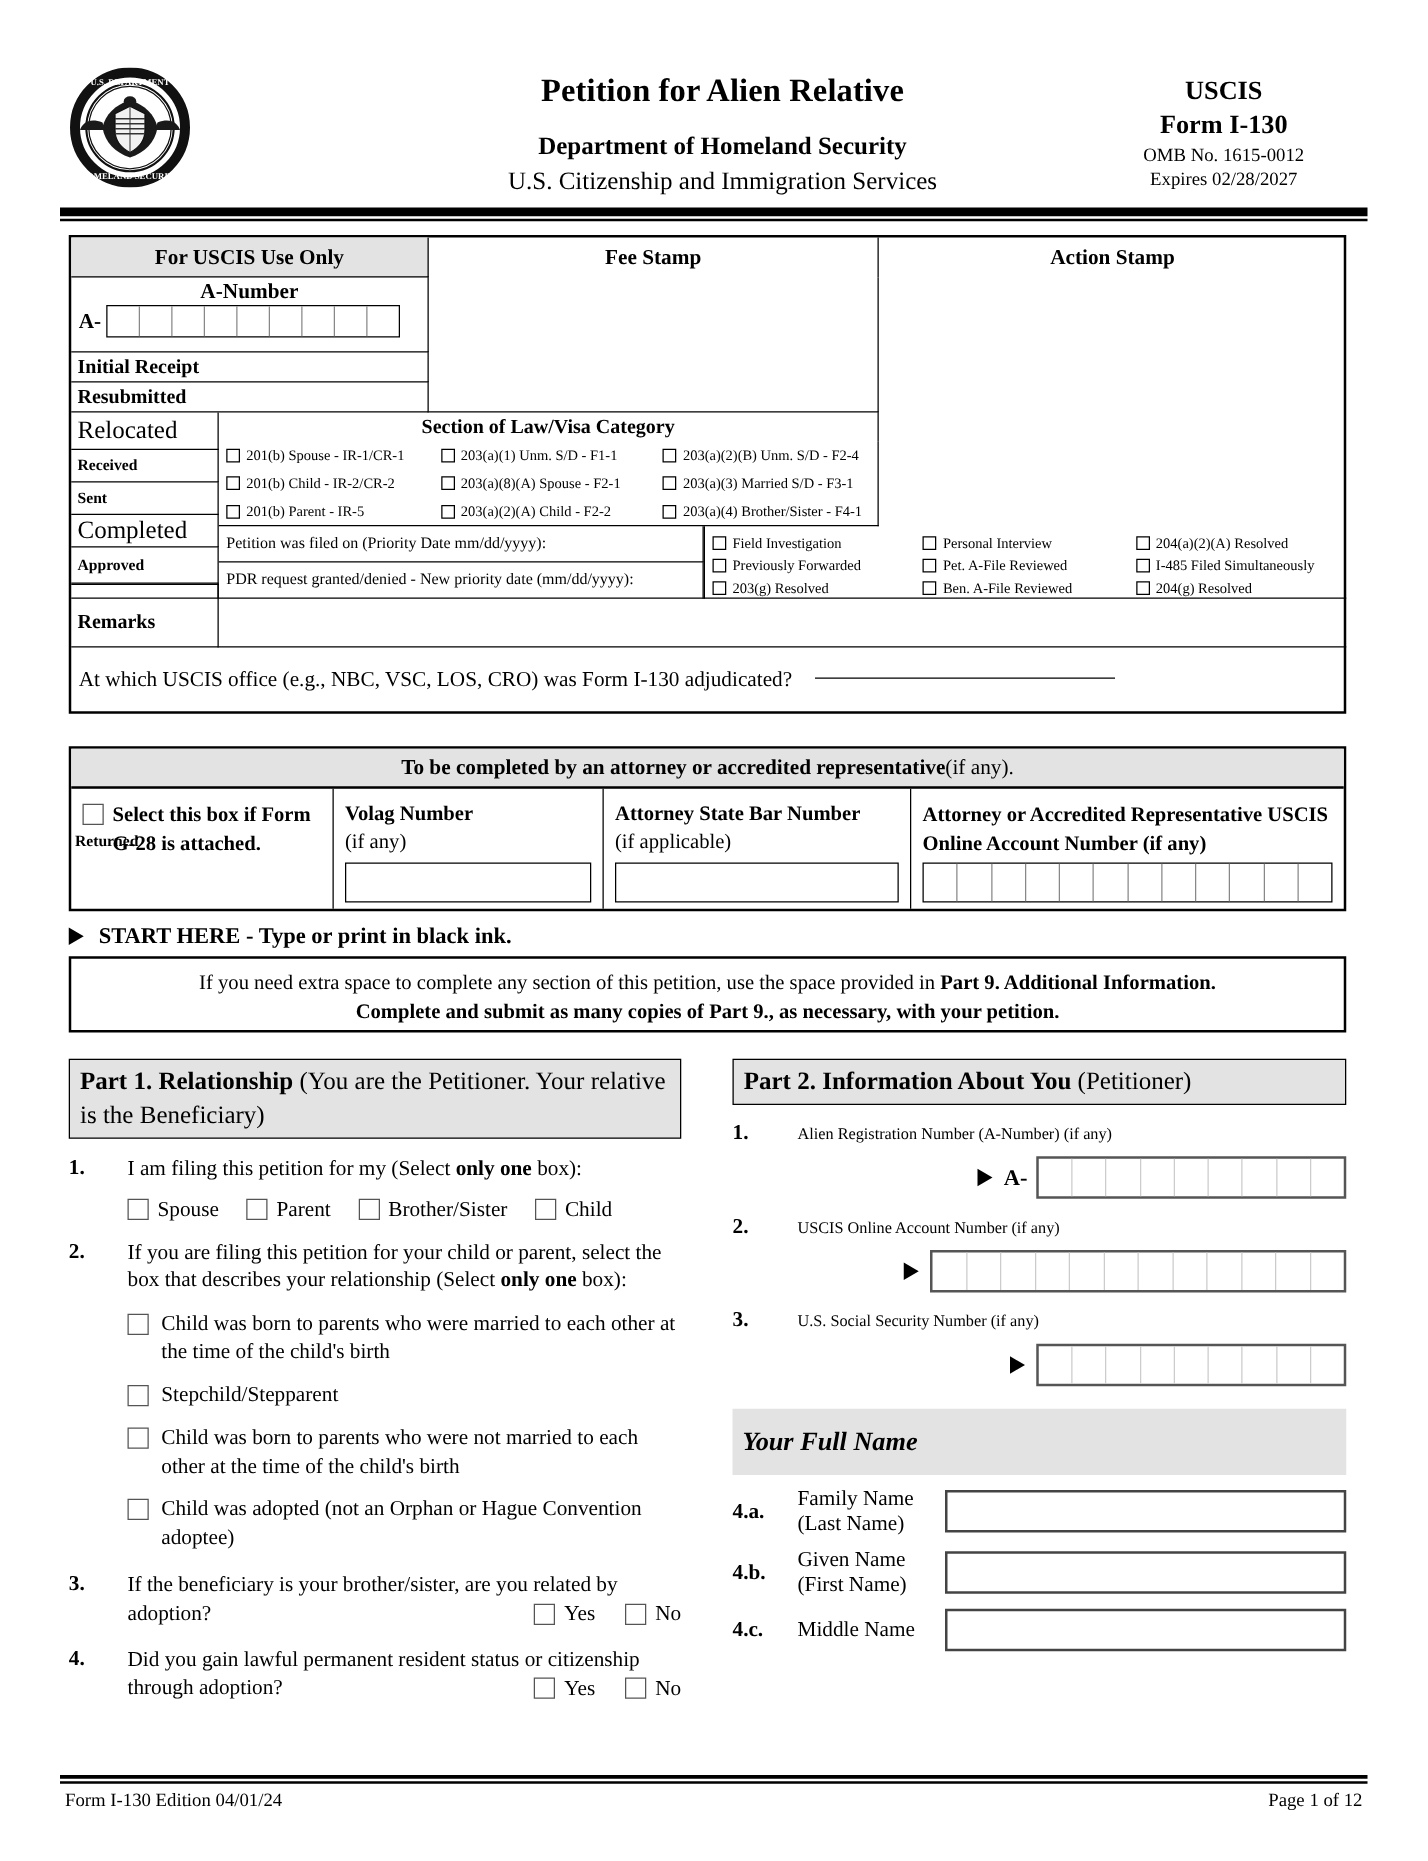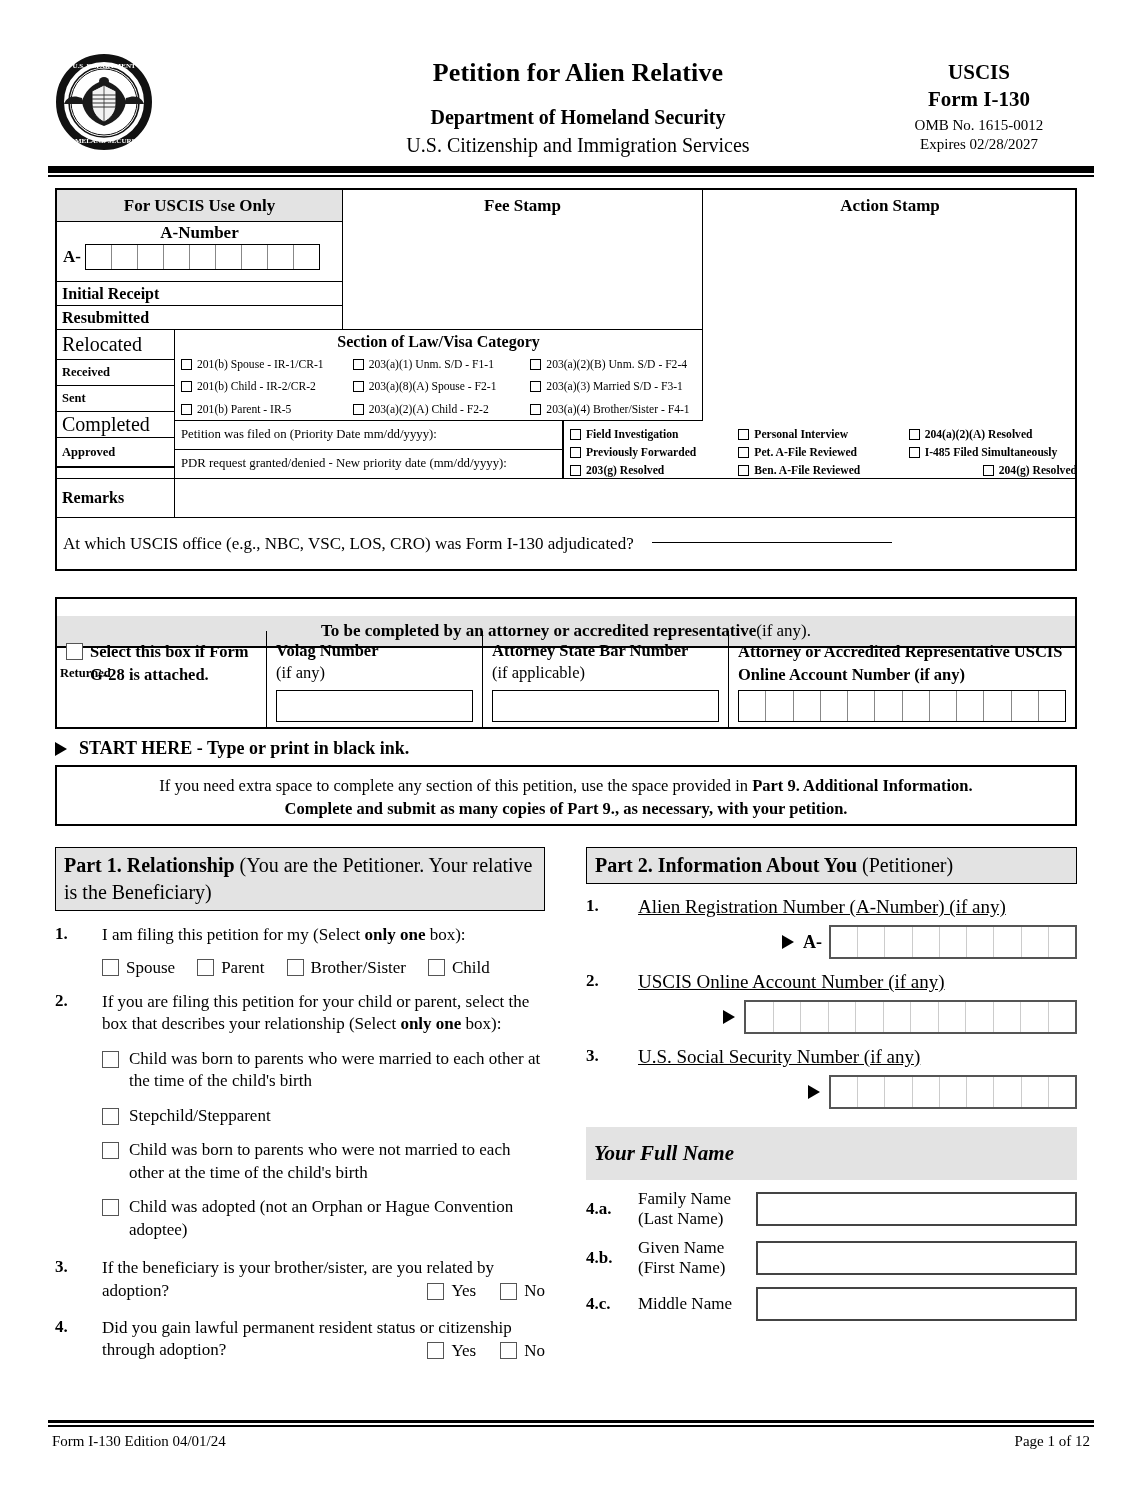--- a/index.html
+++ b/index.html
@@ -100,38 +100,38 @@
     position: absolute; left: 118px; width: 388px;
     border-right: 1.5px solid #000; border-bottom: 1.5px solid #000;
     font-size: 12.8px; padding: 6px 0 0 6px;
   }
   .stamp-cell {
     position: absolute; left: 506px; top: 231px; width: 514px; height: 58px;
     border-bottom: 1.5px solid #000; border-left: 1.5px solid #000;
     padding: 4px 0 0 6px;
   }
   .stamp-r { display: flex; height: 18px; align-items: center; }
-  .stamp-i { display: flex; align-items: center; font-size: 11.6px; font-weight: bold; }
+  .stamp-i { display: flex; align-items: center; font-size: 11.6px; }
 
   .remarks-lbl {
     position: absolute; left: 0; top: 289px; width: 118px; height: 39px;
     border-right: 1.5px solid #000; border-bottom: 1.5px solid #000;
     display: flex; align-items: center; padding-left: 5px; font-size: 16px; font-weight: bold;
   }
   .remarks-body { position: absolute; left: 118px; top: 289px; width: 902px; height: 39px; border-bottom: 1.5px solid #000; }
   .adjud {
     position: absolute; left: 0; top: 328px; width: 1018px; height: 51px;
     display: flex; align-items: center; padding-left: 6px; font-size: 17px;
   }
   .ul-line { display: inline-block; width: 240px; border-bottom: 1.5px solid #000; height: 1px; margin-left: 18px; margin-bottom: 2px; }
 
   
   .atty-box { position: absolute; left: 55px; top: 597px; width: 1022px; height: 132px; border: 2px solid #000; }
   .atty-head {
-    position: absolute; left: 0; top: 17px; width: 1018px; height: 32px; background: #e3e3e3;
+    position: absolute; left: 0; top: 0; width: 1018px; height: 32px; background: #e3e3e3;
     border-bottom: 2px solid #000; display: flex; align-items: center; justify-content: center;
     font-size: 17px; font-weight: bold;
   }
   .atty-head .nb { font-weight: normal; }
   .atty-c { position: absolute; top: 32px; height: 96px; padding: 9px 9px 0 9px; }
   .atty-c.b { border-right: 1.5px solid #000; }
   .atty-t1 { font-size: 16.5px; font-weight: bold; line-height: 22px; }
   .atty-t2 { font-size: 16.5px; line-height: 22px; }
   .ibox { border: 1.5px solid #000; background: #fff; height: 32px; }
 
@@ -160,21 +160,21 @@
   .stack-opt { display: flex; margin: 12px 0 0 47px; }
   .stack-opt .cb2 { margin-top: 3px; }
   .stack-opt .lbl { font-size: 17px; line-height: 22.5px; }
 
   .yn { display: flex; align-items: center; }
   .yn .opt { display: flex; align-items: center; margin-left: 24px; font-size: 17px; }
 
   
   .rq { display: flex; margin-top: 12px; }
   .rq-num { width: 52px; flex: none; font-size: 17px; font-weight: bold; }
-  .rq-txt { font-size: 19px; line-height: 22px; text-decoration: underline; }
+  .rq-txt { font-size: 13px; line-height: 22px; }
   .arrow-row { display: flex; align-items: center; justify-content: flex-end; margin-top: 7px; }
   .arrow { display: inline-block; width: 0; height: 0; border-left: 12px solid #000; border-top: 7px solid transparent; border-bottom: 7px solid transparent; margin-right: 9px; }
   .aprefix { font-size: 18px; font-weight: bold; margin-right: 7px; }
   .cellgrid { display: flex; border: 2px solid #555; background: #fff; height: 34px; }
   .cellgrid > div { border-right: 1px solid #ccc; }
   .cellgrid > div:last-child { border-right: none; }
 
   .subhd { background: #e3e3e3; padding: 14px 8px; font-size: 21px; font-weight: bold; font-style: italic; margin-top: 18px; }
   .namerow { display: flex; align-items: center; margin-top: 9px; }
   .nm-num { width: 52px; flex: none; font-size: 17px; font-weight: bold; }
@@ -346,21 +346,21 @@
         </div>
         <div class="stamp-r">
           <div class="stamp-i" style="width: 170px;">
             <span class="cb"></span>
             <span>203(g) Resolved</span>
           </div>
           <div class="stamp-i" style="width: 172px;">
             <span class="cb"></span>
             <span>Ben. A-File Reviewed</span>
           </div>
-          <div class="stamp-i" style="width: 170px; justify-content: flex-end;">
+          <div class="stamp-i" style="width: 170px;">
             <span class="cb"></span>
             <span>204(g) Resolved</span>
           </div>
         </div>
       </div>
 
     <div class="lc small" style="top:277px;height:12px;border-right:1.5px solid #000;border-bottom:1.5px solid #000;"></div>
 
     <div class="remarks-lbl">Remarks</div>
     <div class="remarks-body"></div>

